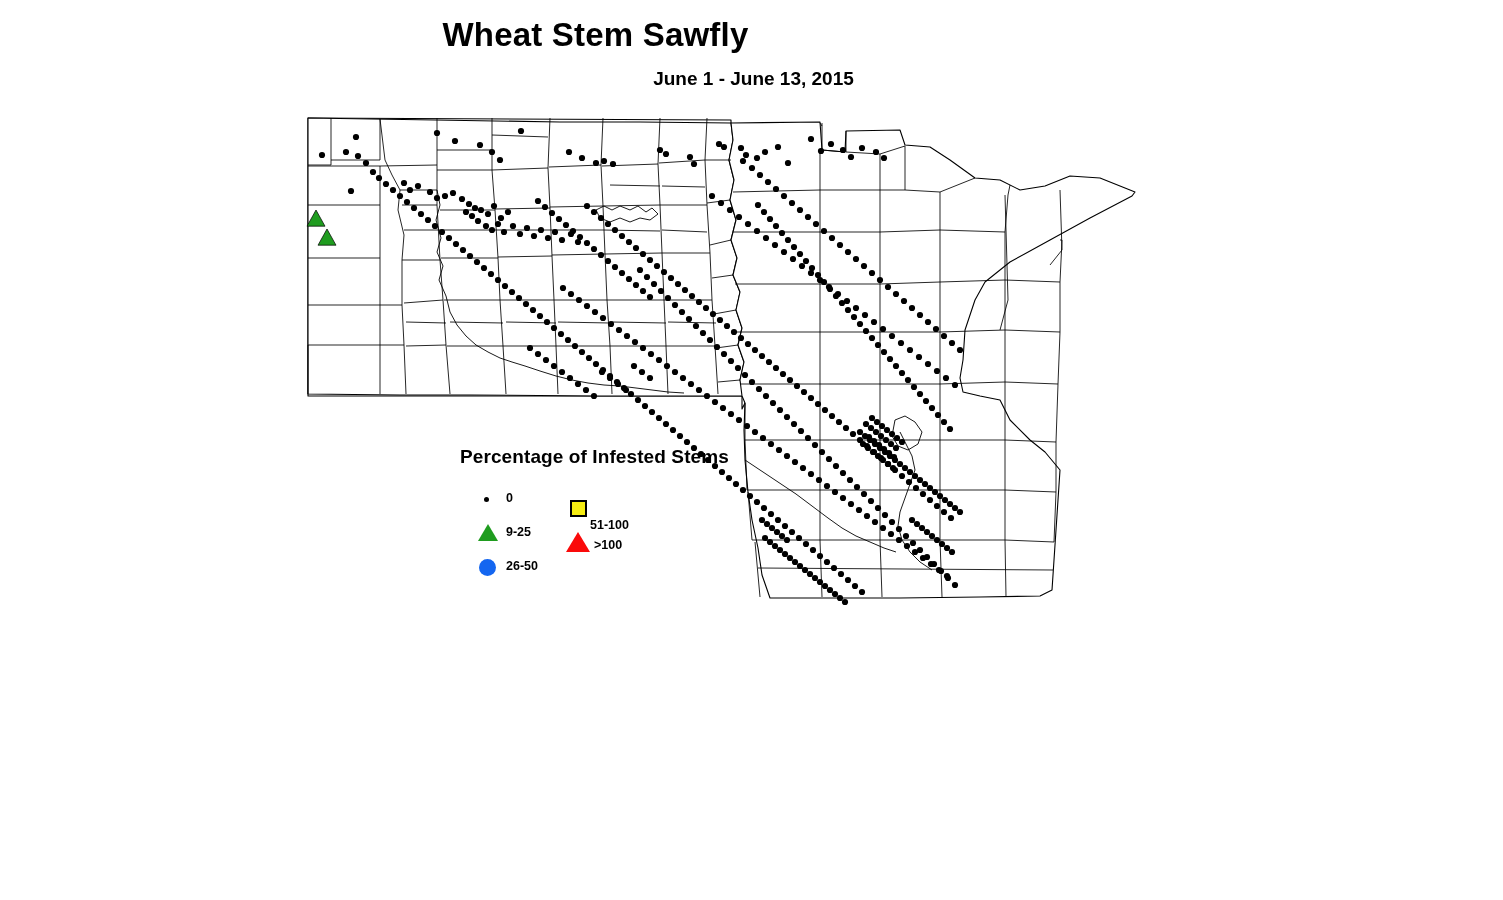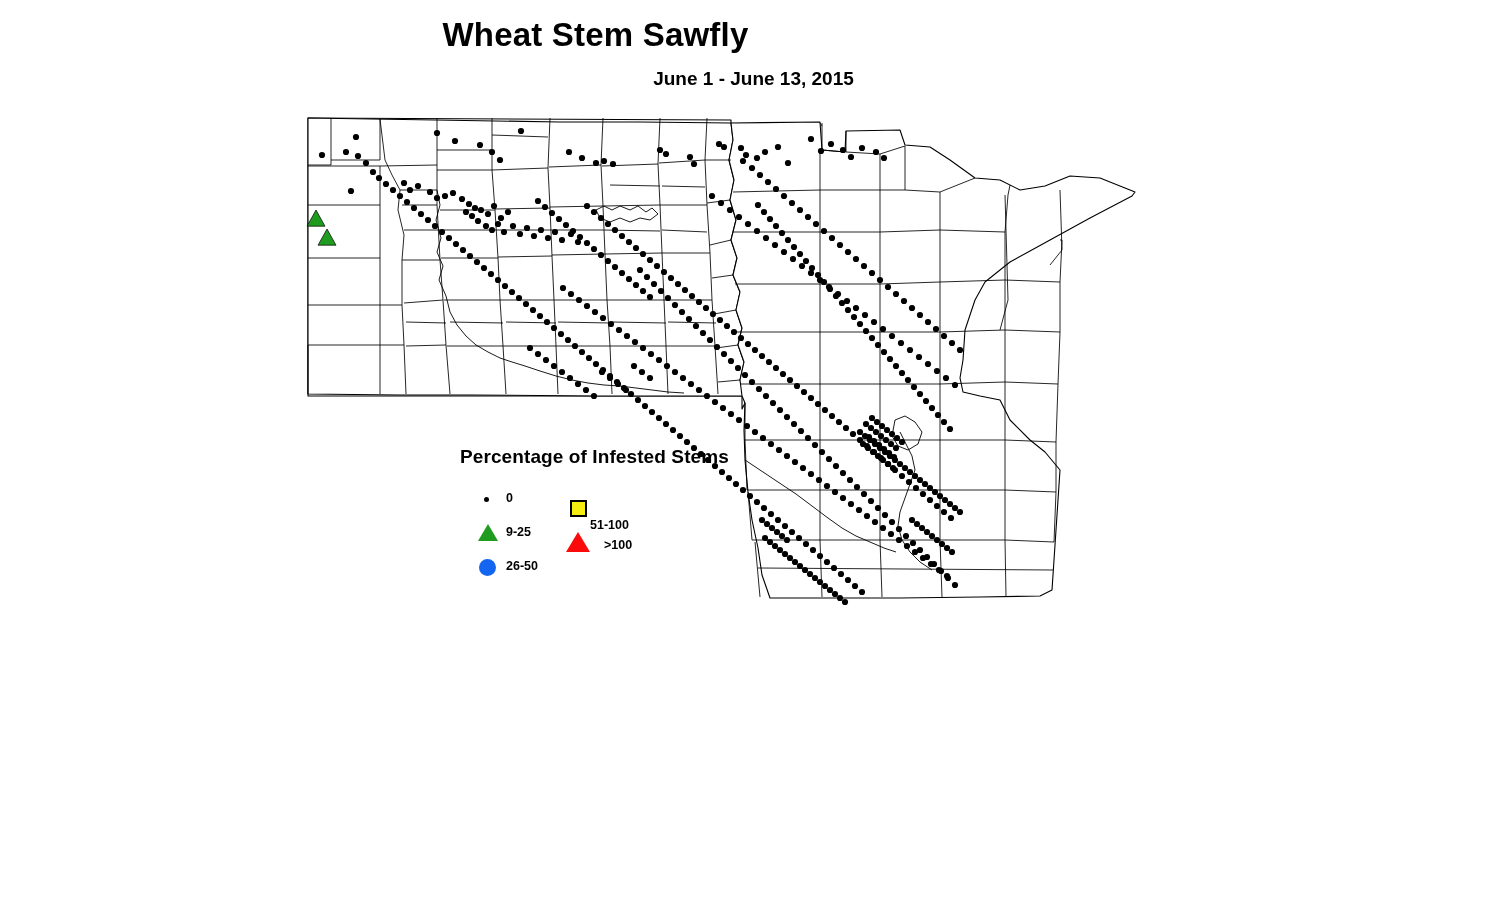--- a/index.html
+++ b/index.html
@@ -136,21 +136,21 @@
     position: absolute;
     left: 4px;
     top: 4px;
     width: 17px;
     height: 17px;
     background: #f5ec12;
     border: 2px solid #000000;
     box-sizing: border-box;
   }
   .legend-row.r-51 .legend-label { left: 24px; top: 6px; margin-top: 16px; }
-  .legend-row.r-100 .legend-label { left: 38px; top: 8px; }
+  .legend-row.r-100 .legend-label { left: 28px; top: 8px; }
 </style>
 </head>
 <body>
 
 <div id="page">
 
   <div class="title">Wheat Stem Sawfly</div>
   <div class="subtitle">June 1 - June 13, 2015</div>
 
   <div id="map-area">

